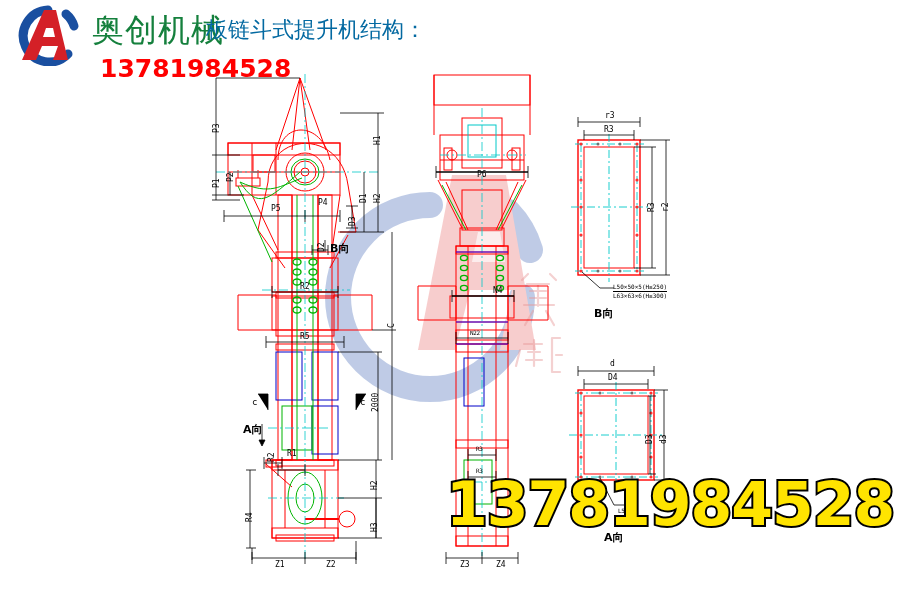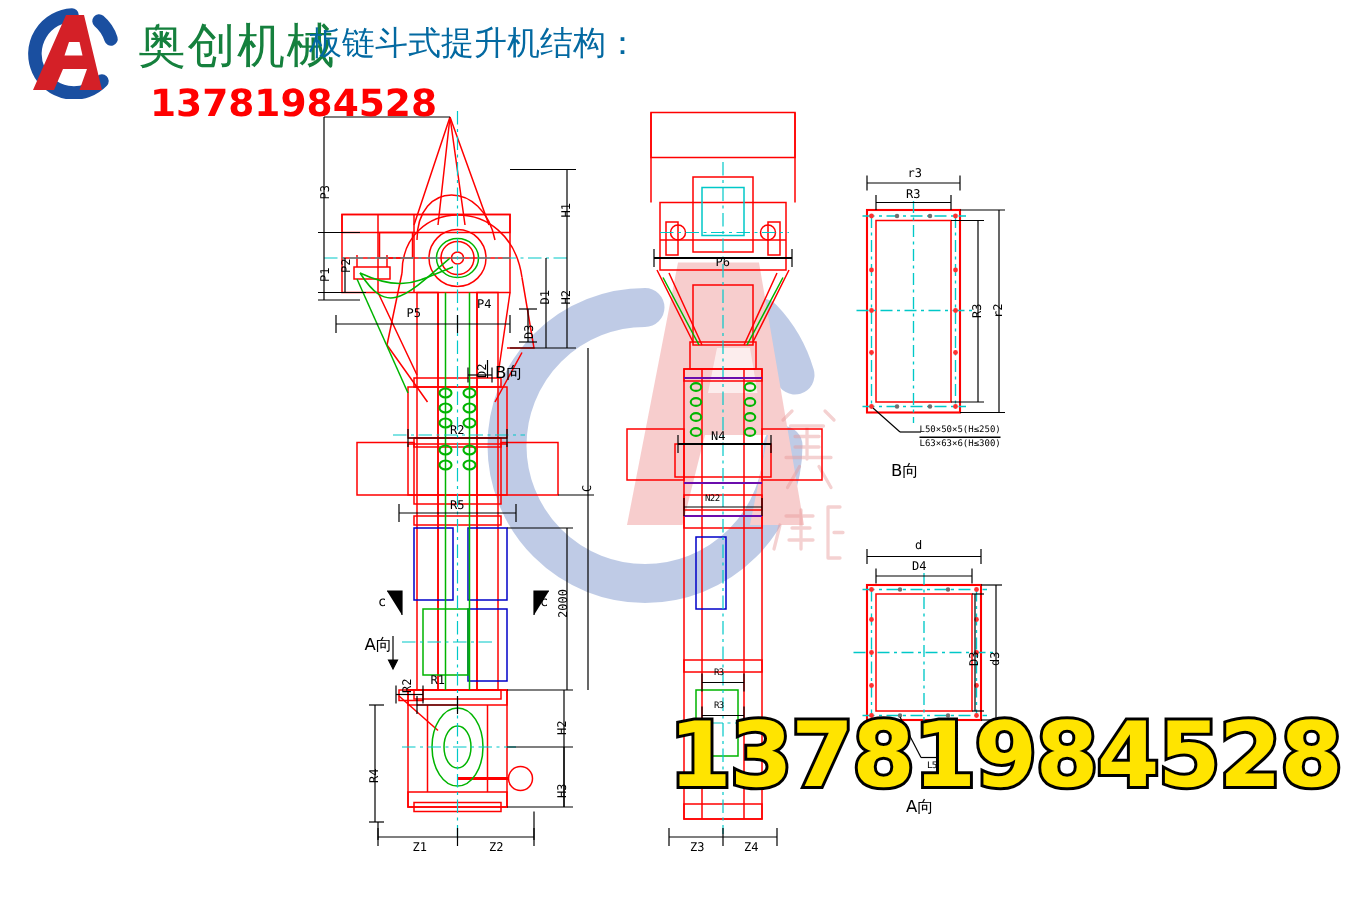--- a/index.html
+++ b/index.html
@@ -22,21 +22,21 @@
   
   .big-phone{position:absolute;left:446px;top:474px;font-size:60px;font-weight:bold;
              color:#ffe400;letter-spacing:-1px;line-height:1;
              -webkit-text-stroke:4px #000;paint-order:stroke fill;
              text-shadow:0 0 0 #000;}
 
   
   .lbl{position:absolute;font-size:8px;color:#000;line-height:1;white-space:nowrap;
        font-family:"DejaVu Sans Mono","Liberation Mono",monospace;}
   .lbl.v{transform:rotate(-90deg);transform-origin:left top;}
-  .lbl.cn{font-family:"DejaVu Sans","Liberation Sans",sans-serif;font-size:11px;}
+  .lbl.cn{font-family:"DejaVu Sans","Liberation Sans",sans-serif;font-size:11px;font-weight:bold;}
   .lbl.big{font-size:9px;}
   .lbl.tiny{font-size:6px;letter-spacing:-0.4px;}
 
   .spec-note{position:absolute;font-size:6px;line-height:1.35;color:#000;
              font-family:"DejaVu Sans Mono","Liberation Mono",monospace;white-space:nowrap;}
   .spec-note .u{border-bottom:1px solid #000;display:inline-block;}
 </style>
 </head>
 <body>
 
@@ -455,21 +455,21 @@
 <div class="lbl cn" style="left:243px;top:424px">A向</div>
 <div class="lbl v" style="left:268px;top:462px">R2</div>
 <div class="lbl" style="left:287px;top:450px">R1</div>
 <div class="lbl v" style="left:246px;top:522px">R4</div>
 <div class="lbl v" style="left:371px;top:490px">H2</div>
 <div class="lbl v" style="left:371px;top:532px">H3</div>
 <div class="lbl" style="left:275px;top:561px">Z1</div>
 <div class="lbl" style="left:326px;top:561px">Z2</div>
 
 <div class="lbl" style="left:477px;top:171px">P6</div>
-<div class="lbl" style="left:474px;top:287px">N4</div>
+<div class="lbl" style="left:493px;top:287px">N4</div>
 <div class="lbl tiny" style="left:470px;top:330px">N22</div>
 <div class="lbl tiny" style="left:476px;top:446px">R3</div>
 <div class="lbl tiny" style="left:476px;top:468px">R3</div>
 <div class="lbl" style="left:460px;top:561px">Z3</div>
 <div class="lbl" style="left:496px;top:561px">Z4</div>
 
 <div class="lbl" style="left:605px;top:112px">r3</div>
 <div class="lbl" style="left:604px;top:126px">R3</div>
 <div class="lbl v" style="left:648px;top:212px">R3</div>
 <div class="lbl v" style="left:662px;top:212px">r2</div>

